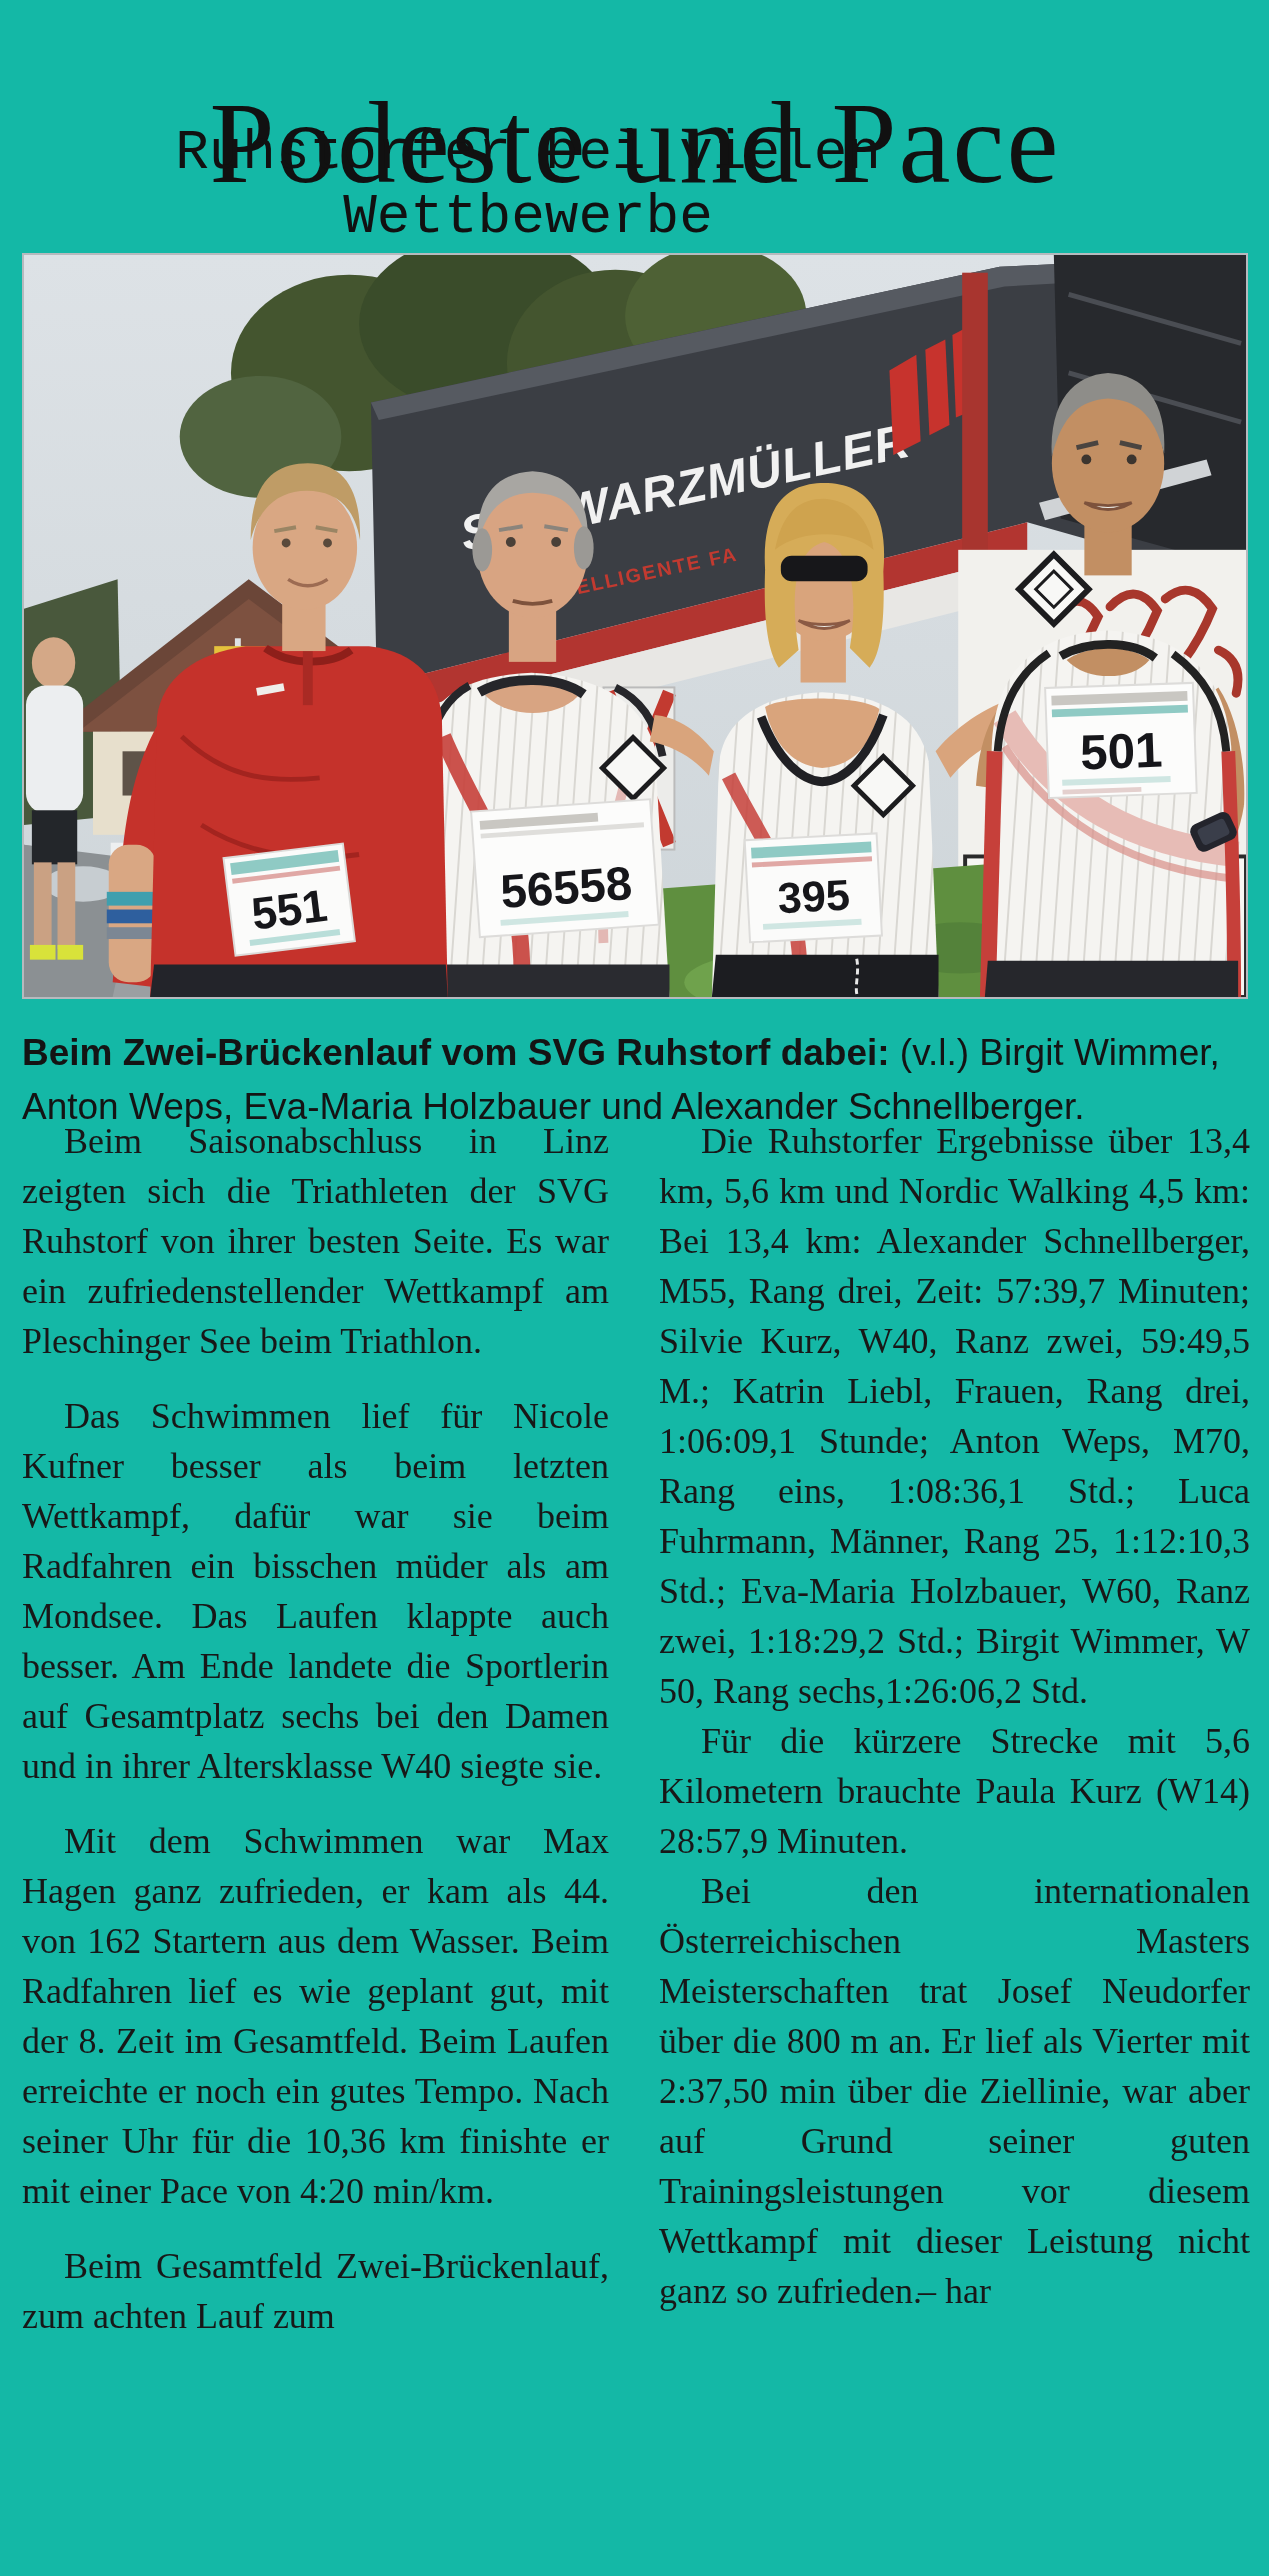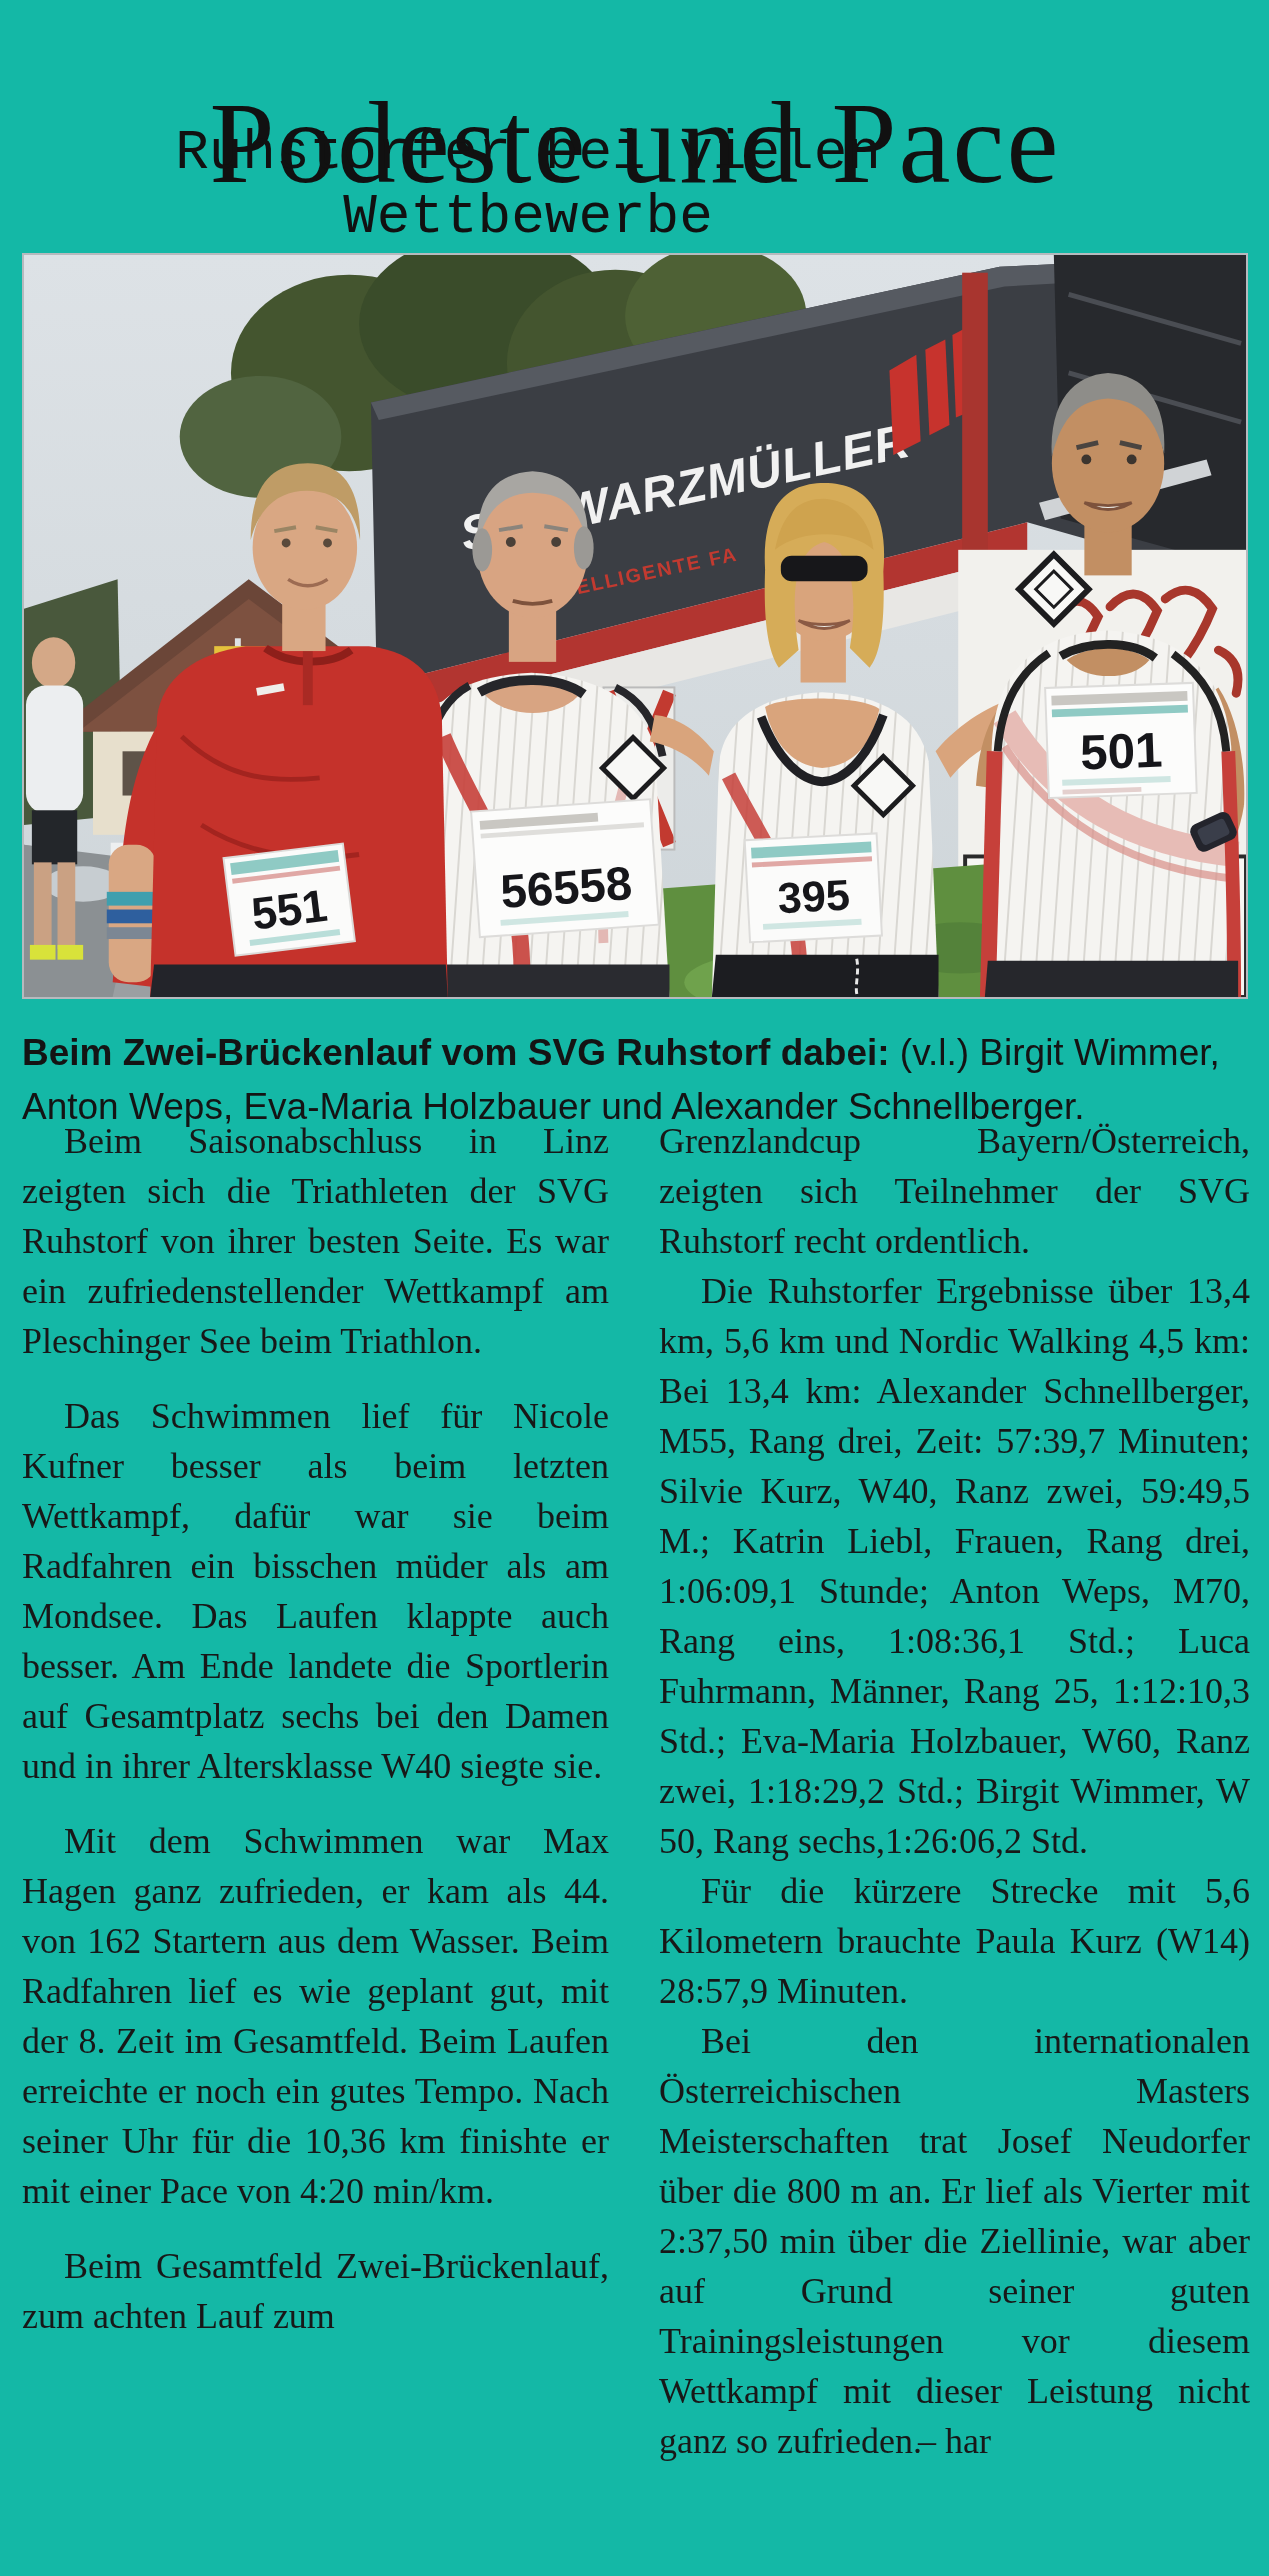--- a/index.html
+++ b/index.html
@@ -285,21 +285,20 @@
   </div>
 
   <div class="columns">
     <div class="col col-left">
       <p>Beim Saisonabschluss in Linz zeigten sich die Triathleten der SVG Ruhstorf von ihrer besten Seite. Es war ein zufriedenstellender Wettkampf am Pleschinger See beim Triathlon.</p>
       <p>Das Schwimmen lief für Nicole Kufner besser als beim letzten Wettkampf, dafür war sie beim Radfahren ein bisschen müder als am Mondsee. Das Laufen klappte auch besser. Am Ende landete die Sportlerin auf Gesamtplatz sechs bei den Damen und in ihrer Altersklasse W40 siegte sie.</p>
       <p>Mit dem Schwimmen war Max Hagen ganz zufrieden, er kam als 44. von 162 Startern aus dem Wasser. Beim Radfahren lief es wie geplant gut, mit der 8. Zeit im Gesamtfeld. Beim Laufen erreichte er noch ein gutes Tempo. Nach seiner Uhr für die 10,36 km finishte er mit einer Pace von 4:20 min/km.</p>
       <p>Beim Gesamtfeld Zwei-Brückenlauf, zum achten Lauf zum</p>
     </div>
     <div class="col col-right">
-      <p class="no-indent">Grenzlandcup Bayern/Österreich, zeigten sich Teilnehmer der SVG Ruhstorf recht ordentlich.</p>
       <p>Die Ruhstorfer Ergebnisse über 13,4 km, 5,6 km und Nordic Walking 4,5 km: Bei 13,4 km: Alexander Schnellberger, M55, Rang drei, Zeit: 57:39,7 Minuten; Silvie Kurz, W40, Ranz zwei, 59:49,5 M.; Katrin Liebl, Frauen, Rang drei, 1:06:09,1 Stunde; Anton Weps, M70, Rang eins, 1:08:36,1 Std.; Luca Fuhrmann, Männer, Rang 25, 1:12:10,3 Std.; Eva-Maria Holzbauer, W60, Ranz zwei, 1:18:29,2 Std.; Birgit Wimmer, W 50, Rang sechs,1:26:06,2 Std.</p>
       <p>Für die kürzere Strecke mit 5,6 Kilometern brauchte Paula Kurz (W14) 28:57,9 Minuten.</p>
       <p>Bei den internationalen Österreichischen Masters Meisterschaften trat Josef Neudorfer über die 800 m an. Er lief als Vierter mit 2:37,50 min über die Ziellinie, war aber auf Grund seiner guten Trainingsleistungen vor diesem Wettkampf mit dieser Leistung nicht ganz so zufrieden.</p>
       <p class="signoff">– har</p>
     </div>
   </div>
 
 </div>
 
 

